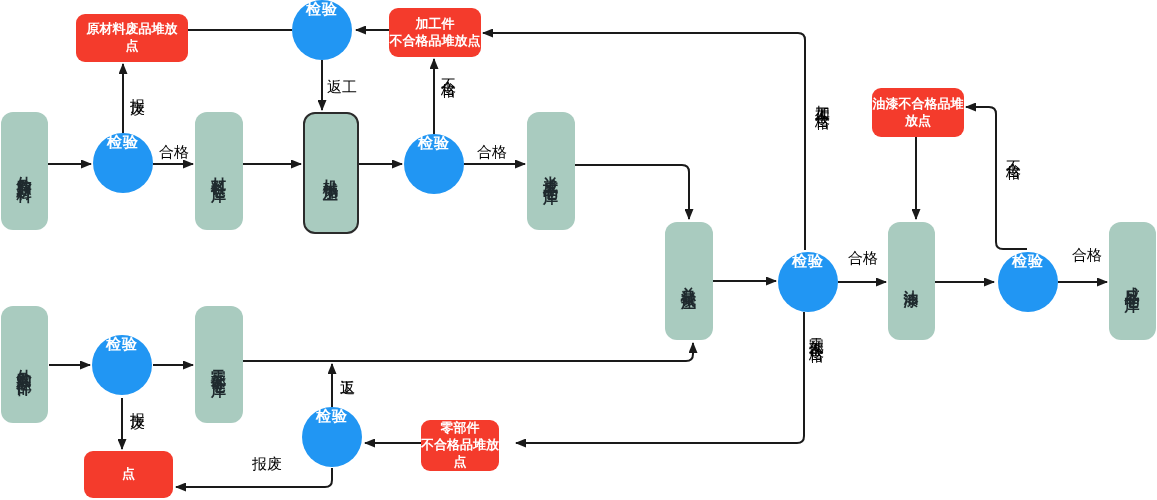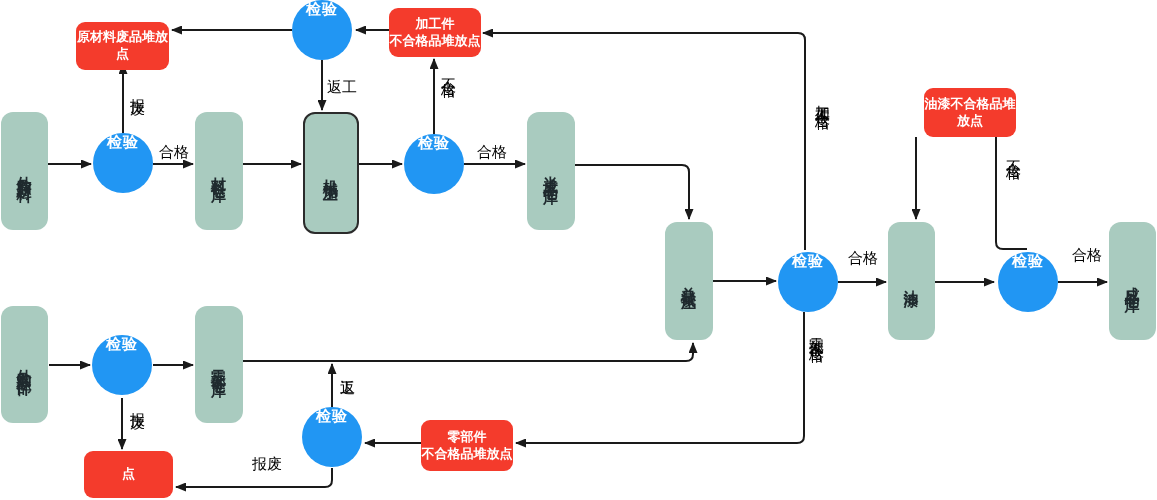--- a/index.html
+++ b/index.html
@@ -104,36 +104,36 @@
   <div class="inspect" style="left:998px;top:252px">
       <span>检验</span>
     </div>
   <div class="inspect" style="left:92px;top:335px">
       <span>检验</span>
     </div>
   <div class="inspect" style="left:302px;top:407px">
       <span>检验</span>
     </div>
 
-  <div class="reject" style="left:76px;top:22px;width:93px;height:48px">
+  <div class="reject" style="left:76px;top:14px;width:112px;height:48px">
     <span>原材料废品堆放</span>
     <span>点</span>
   </div>
   <div class="reject" style="left:389px;top:8px;width:92px;height:49px">
     <span>加工件</span>
     <span>不合格品堆放点</span>
   </div>
   <div class="reject" style="left:84px;top:451px;width:89px;height:47px">
     <span>点</span>
   </div>
-  <div class="reject" style="left:421px;top:420px;width:92px;height:51px">
+  <div class="reject" style="left:421px;top:420px;width:78px;height:51px">
     <span>零部件</span>
     <span>不合格品堆放点</span>
   </div>
-  <div class="reject" style="left:924px;top:88px;width:92px;height:49px">
+  <div class="reject" style="left:872px;top:88px;width:92px;height:49px">
     <span>油漆不合格品堆</span>
     <span>放点</span>
   </div>
 
   <div class="elabel v" style="left:129px;top:86px">报废</div>
   <div class="elabel" style="left:159px;top:144px">合格</div>
   <div class="elabel" style="left:327px;top:79px">返工</div>
   <div class="elabel v" style="left:440px;top:67px">不合格</div>
   <div class="elabel" style="left:477px;top:144px">合格</div>
   <div class="elabel v" style="left:814px;top:93px">加工件不合格</div>

